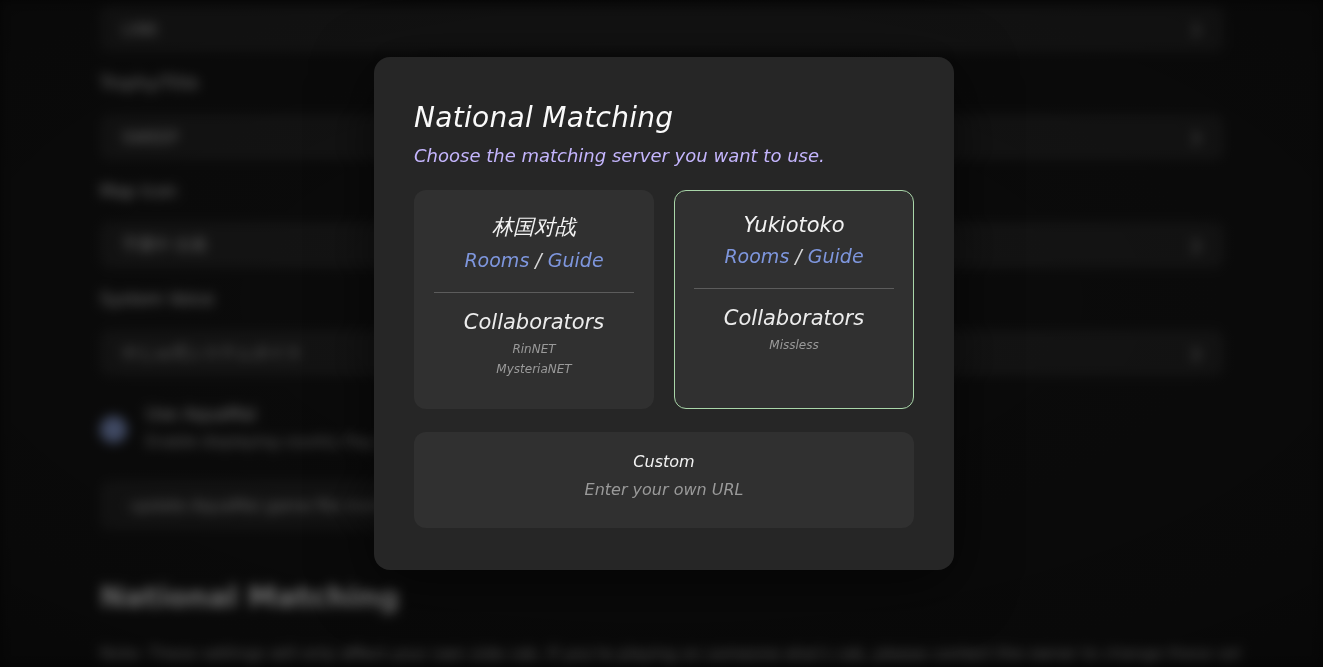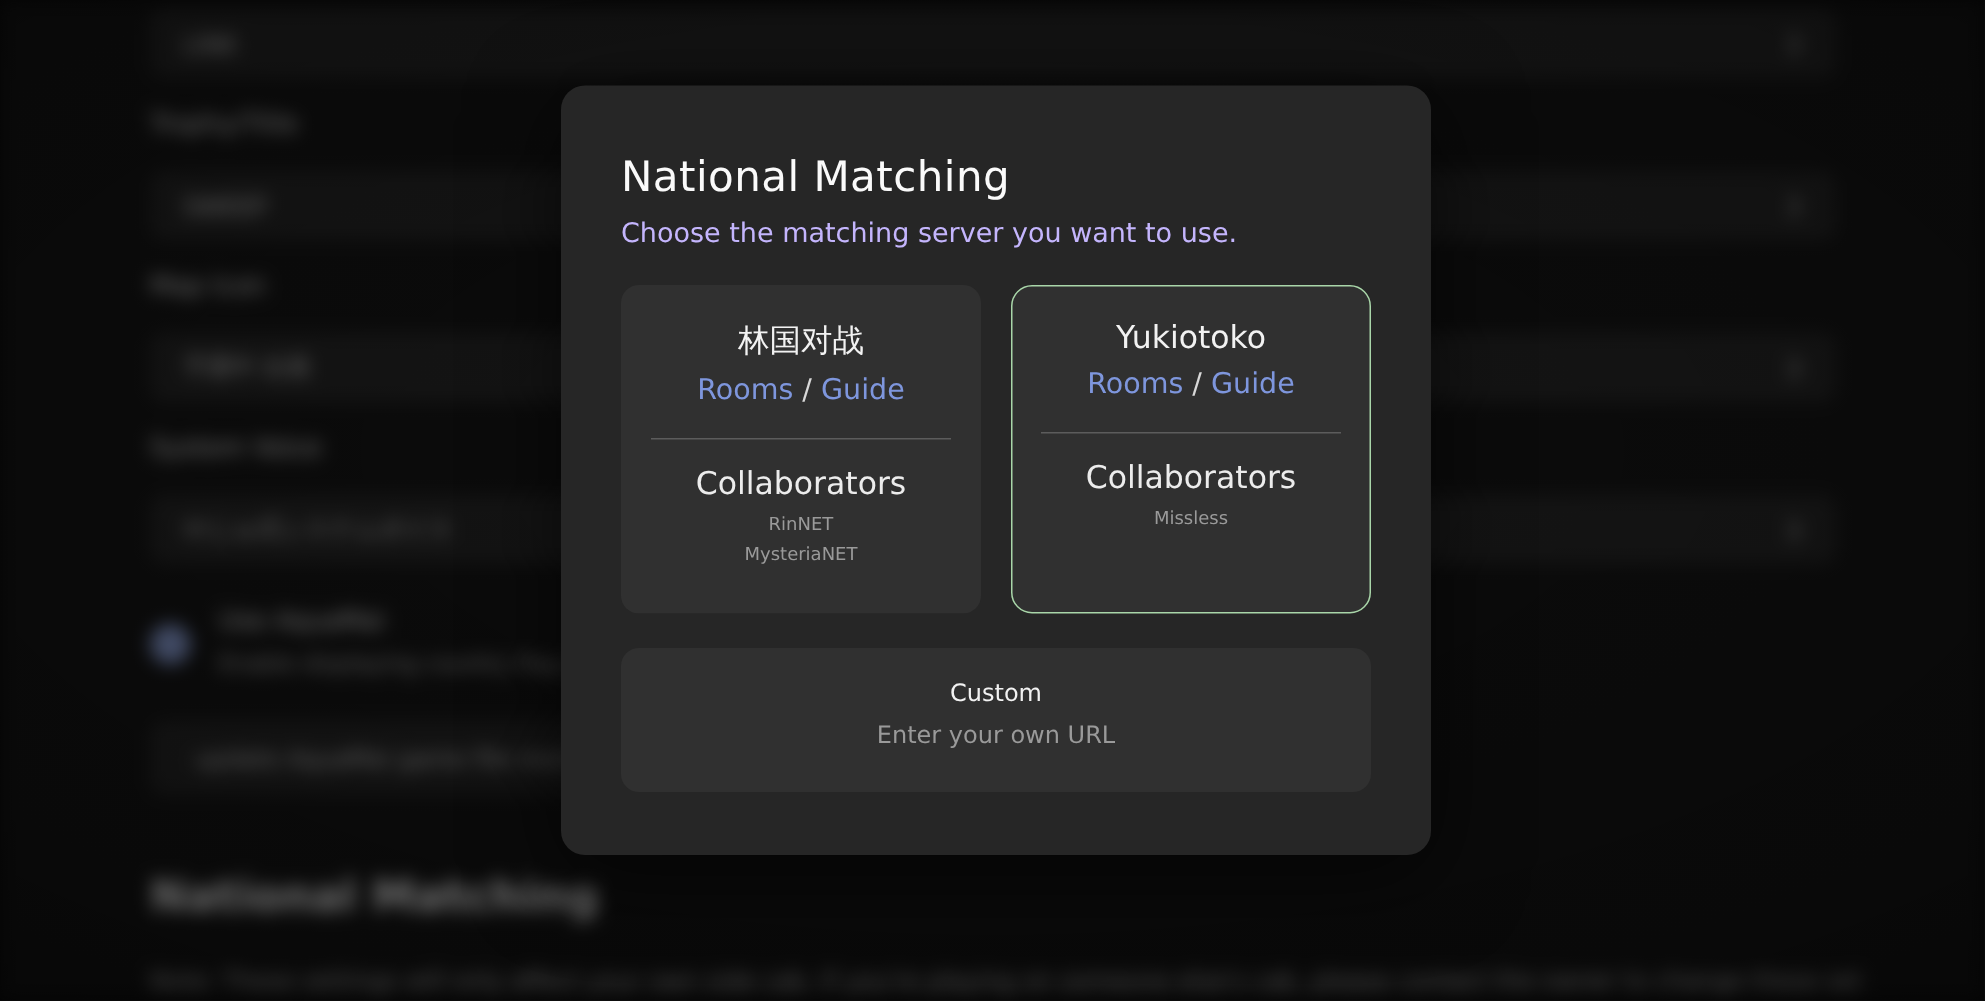--- a/index.html
+++ b/index.html
@@ -54,31 +54,32 @@
       rgba(0,0,0,0.40) 0%, rgba(0,0,0,0.55) 55%, rgba(0,0,0,0.85) 100%);
   }
 
   
   .modal {
     position:absolute; left:374px; top:57px; width:580px; height:513px;
     background:#262626; border-radius:16px;
     box-shadow: 0 14px 60px rgba(0,0,0,0.6);
     padding:44px 40px 40px 40px;
     color:#fafafa;
+    font-style:italic;
   }
   .modal-title { font-size:28px; font-weight:500; color:#fafafa; letter-spacing:0.3px; }
   .modal-subtitle { margin-top:11px; font-size:18px; font-weight:400; color:#c4b5fd; }
 
   .server-row { margin-top:24px; display:flex; gap:20px; }
   .server-card {
     width:240px; height:219px; background:#303030; border-radius:12px;
     border:1.5px solid transparent; text-align:center; padding-top:22px;
     cursor:pointer;
   }
-  .server-card.selected { border-color:#a9d6a9;border-radius:14px; }
+  .server-card.selected { border-color:#a9d6a9; }
   .server-name { font-size:21px; color:#f2f2f2; }
   .server-links { margin-top:8px; font-size:19px; color:#d8d8d8; }
   .server-links a { color:#7e96dd; text-decoration:none; cursor:pointer; }
   .card-divider { margin:21px auto 0; width:200px; border:none; border-top:1px solid #5c5c5c; }
   .collab-title { margin-top:17px; font-size:21px; color:#ececec; }
   .collab-list { margin-top:5px; }
   .collab-name { font-size:12px; color:#9a9a9a; line-height:1.7; }
 
   .custom-card {
     margin-top:23px; width:500px; height:96px; background:#303030;

